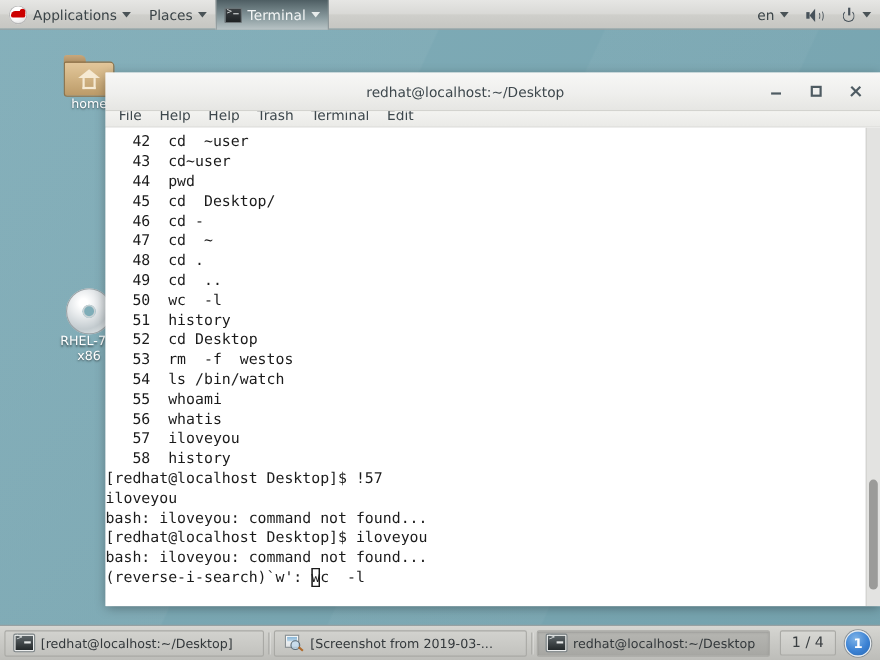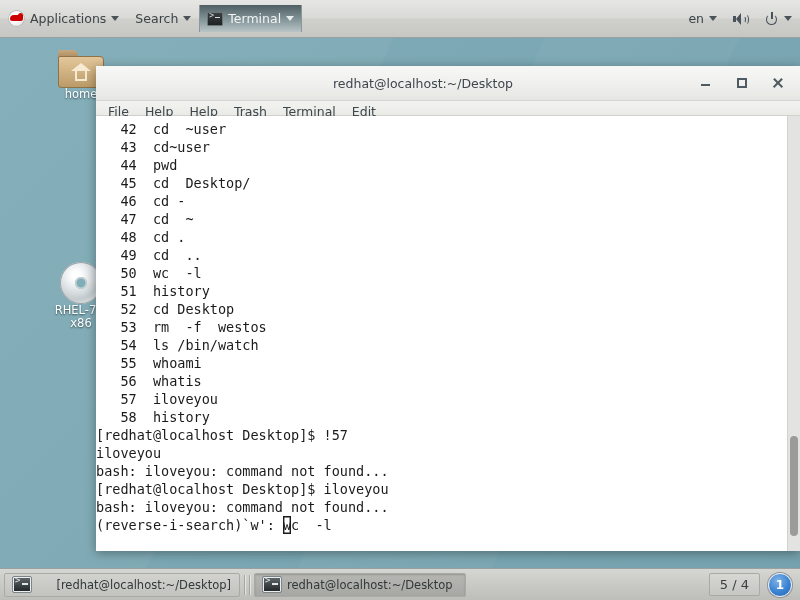--- a/index.html
+++ b/index.html
@@ -15,24 +15,24 @@
     background: #79a8b4;
     background-image:
       linear-gradient(135deg, rgba(255,255,255,0.05) 0%, rgba(0,0,0,0.04) 100%),
       linear-gradient(115deg, rgba(255,255,255,0.045) 0 38%, rgba(255,255,255,0) 38.2% 52%, rgba(255,255,255,0.035) 52.2% 70%, rgba(255,255,255,0) 70.2%);
     overflow: hidden;
   }
 
   
   #top-panel {
     position: absolute; left: 0; top: 0;
-    width: 800px; height: 38px;
+    width: 800px; height: 27px;
     background: linear-gradient(to bottom, #e6e6e4 0%, #d9d9d6 48%, #cfcfcb 52%, #c6c6c2 100%);
     border-bottom: 1px solid #9aa0a0;
-    display: flex; align-items: center;
+    display: flex; align-items: flex-start;
     font-size: 12.5px; color: #3b4448;
     box-sizing: border-box;
   }
   .panel-item {
     display: flex; align-items: center; gap: 5px;
     height: 27px; padding: 0 8px;
     white-space: nowrap;
   }
   .panel-item.active-task {
     background: linear-gradient(to bottom, #4e5e63 0%, #8a9b9f 60%, #b9c4c6 100%);
@@ -257,21 +257,21 @@
     content:""; position:absolute; left:2px; top:7px;
     width:12px; height:2.4px; background:#4e5b62;
   }
   .win-btn.close::before { transform: rotate(45deg); }
   .win-btn.close::after { transform: rotate(-45deg); }
 
   #menu-bar {
     height: 15px;
     background: linear-gradient(to bottom, #f3f3f1, #eaeae7);
     border-bottom: 1px solid #d0d0cc;
-    display: flex; align-items: flex-start;
+    display: flex; align-items: flex-end;
     padding-left: 4px;
     font-size: 12.5px; color: #3d474c;
     box-sizing: border-box;
   }
   .menu-item { padding: 3px 8px; border-radius: 2px; }
 
   #term-body {
     flex: 1;
     display: flex;
     background: #ffffff;
@@ -327,21 +327,21 @@
     height: 24px;
     display: flex; align-items: center; gap: 6px;
     padding: 0 8px;
     font-size: 11.5px; color: #33383b;
     background: linear-gradient(to bottom,#d2d2ce,#c2c2be);
     border: 1px solid #a9a9a5;
     border-radius: 2px;
     box-sizing: border-box;
     overflow: hidden; white-space: nowrap;
   }
-  .task-btn.w1 { width: 236px; justify-content: space-between; }
+  .task-btn.w1 { width: 236px; }
   .task-btn.w2 { width: 230px; }
   .task-btn.w3 {
     width: 212px;
     background: linear-gradient(to bottom,#b6b6b2,#a7a7a3);
     box-shadow: inset 0 1px 2px rgba(0,0,0,0.18);
   }
   .task-btn .lbl { overflow: hidden; text-overflow: ellipsis; }
 
   .term-icon-task {
     flex: none;
@@ -456,21 +456,21 @@
     <div>x86</div>
   </div>
 
   <div id="top-panel">
     <div class="panel-item">
       <span class="rh-logo"></span>
       <span>Applications</span>
       <span class="caret"></span>
     </div>
     <div class="panel-item">
-      <span>Search</span>
+      <span>Places</span>
       <span class="caret"></span>
     </div>
     <div class="panel-item active-task">
       <span class="term-icon-sm"></span>
       <span>Terminal</span>
       <span class="caret"></span>
     </div>
 
     <div class="panel-spacer"></div>
 
@@ -519,25 +519,33 @@
       </div>
     </div>
   </div>
 
   <div id="bottom-panel">
     <div class="task-btn w1">
       <span class="term-icon-task"></span>
       <span class="lbl">[redhat@localhost:~/Desktop]</span>
     </div>
     <div class="panel-sep"></div>
+    <div class="task-btn w2">
+      <span class="shot-icon">
+        <span class="page"></span>
+          <span class="lens"></span>
+          <span class="handle"></span>
+      </span>
+      <span class="lbl">[Screenshot from 2019-03-...</span>
+    </div>
     <div class="panel-sep"></div>
     <div class="task-btn w3">
       <span class="term-icon-task"></span>
       <span class="lbl">redhat@localhost:~/Desktop</span>
     </div>
 
     <div id="workspace-ind">
-      <div id="ws-count">5 / 4</div>
+      <div id="ws-count">1 / 4</div>
       <div id="notif-badge">1</div>
     </div>
   </div>
 
 </div>
 
 </body></html>

